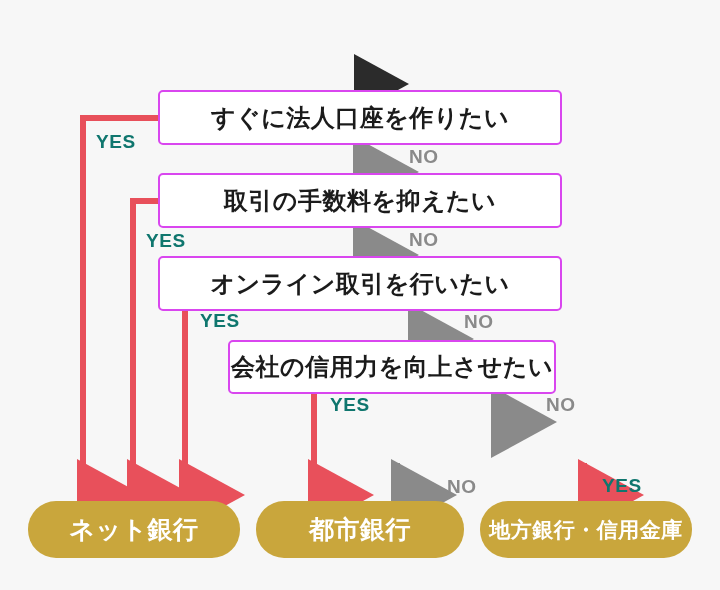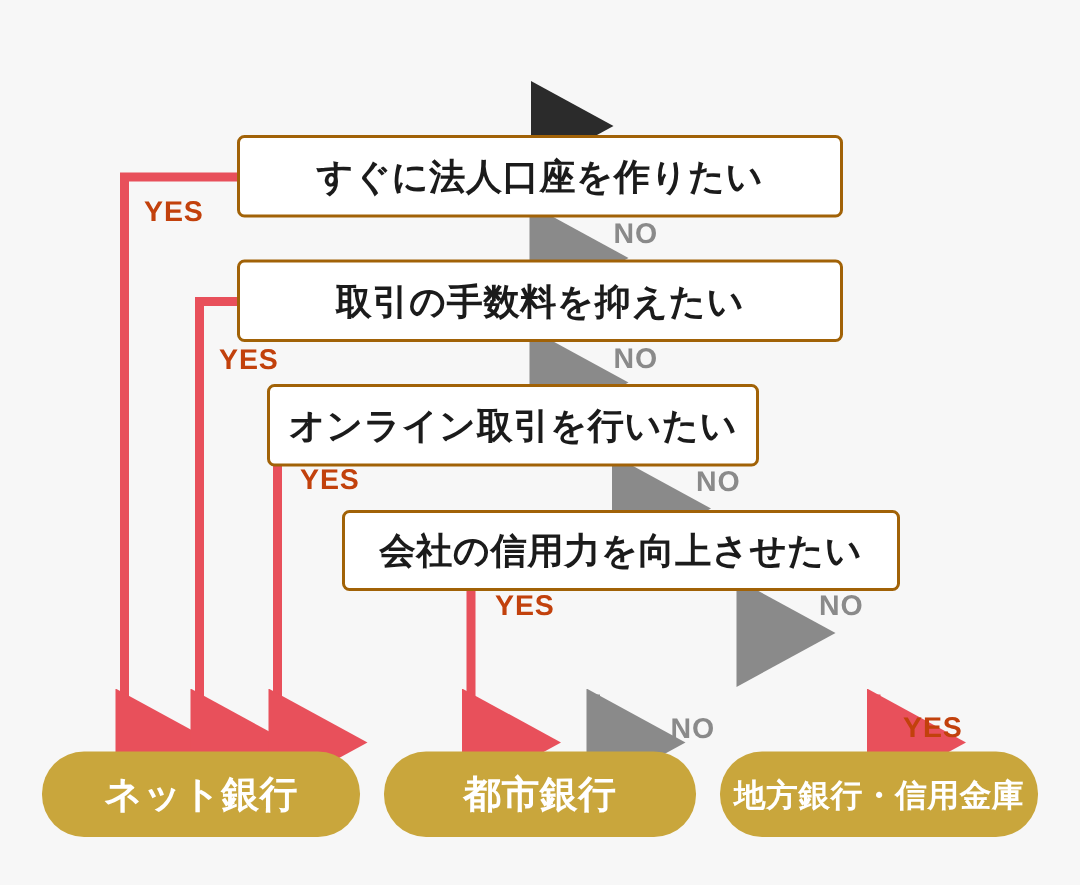--- a/index.html
+++ b/index.html
@@ -40,21 +40,21 @@
     color: #ffffff;
     border-radius: 22px;
     font-size: 23px;
     font-weight: bold;
     letter-spacing: 0.2px;
     z-index: 3;
   }
   
   .qbox {
     background: #ffffff;
-    border: 2px solid #a16207;
+    border: 2px solid #d946ef;
     border-radius: 5px;
     color: #1b1b1b;
     font-size: 24px;
     font-weight: bold;
     letter-spacing: 0.5px;
     z-index: 3;
   }
   
   .result-pill {
     background: #c9a63c;
@@ -72,21 +72,21 @@
   }
   
   .edge-label {
     position: absolute;
     font-size: 19px;
     font-weight: bold;
     letter-spacing: 0.6px;
     z-index: 4;
     white-space: nowrap;
   }
-  .label-yes { color: #c2410c; }
+  .label-yes { color: #0f766e; }
   .label-no  { color: #8a8a8a; margin-left: 32px; }
 </style>
 </head>
 <body>
 
 <div id="stage">
 
   <svg id="wires" viewBox="0 0 720 590" width="720" height="590">
     <defs>
       <marker id="arrow-red" viewBox="0 0 12 12" refX="6" refY="10" markerWidth="12" markerHeight="12" orient="auto-start-reverse">
@@ -143,23 +143,23 @@
     <g>
       <path d="M 584 463 L 584 495" stroke="#e8505b" stroke-width="6" fill="none" marker-end="url(#arrow-red)"></path>
     </g>
   </svg>
 
 
   <div class="node qbox" style="left:158px; top:90px; width:404px; height:55px;">すぐに法人口座を作りたい</div>
 
   <div class="node qbox" style="left:158px; top:173px; width:404px; height:55px;">取引の手数料を抑えたい</div>
 
-  <div class="node qbox" style="left:158px; top:256px; width:328px; height:55px;margin-left:20px;">オンライン取引を行いたい</div>
+  <div class="node qbox" style="left:158px; top:256px; width:404px; height:55px;">オンライン取引を行いたい</div>
 
-  <div class="node qbox" style="left:228px; top:340px; width:372px; height:54px;">会社の信用力を向上させたい</div>
+  <div class="node qbox" style="left:228px; top:340px; width:328px; height:54px;">会社の信用力を向上させたい</div>
 
 
   <div class="node result-pill normal-text" style="left:28px; top:501px; width:212px; height:57px;">ネット銀行</div>
 
   <div class="node result-pill normal-text" style="left:256px; top:501px; width:208px; height:57px;">都市銀行</div>
 
   <div class="node result-pill wide-text" style="left:480px; top:501px; width:212px; height:57px;">地方銀行・信用金庫</div>
 
   <div class="edge-label label-yes" style="left:96px; top:131px;">YES</div>
 

